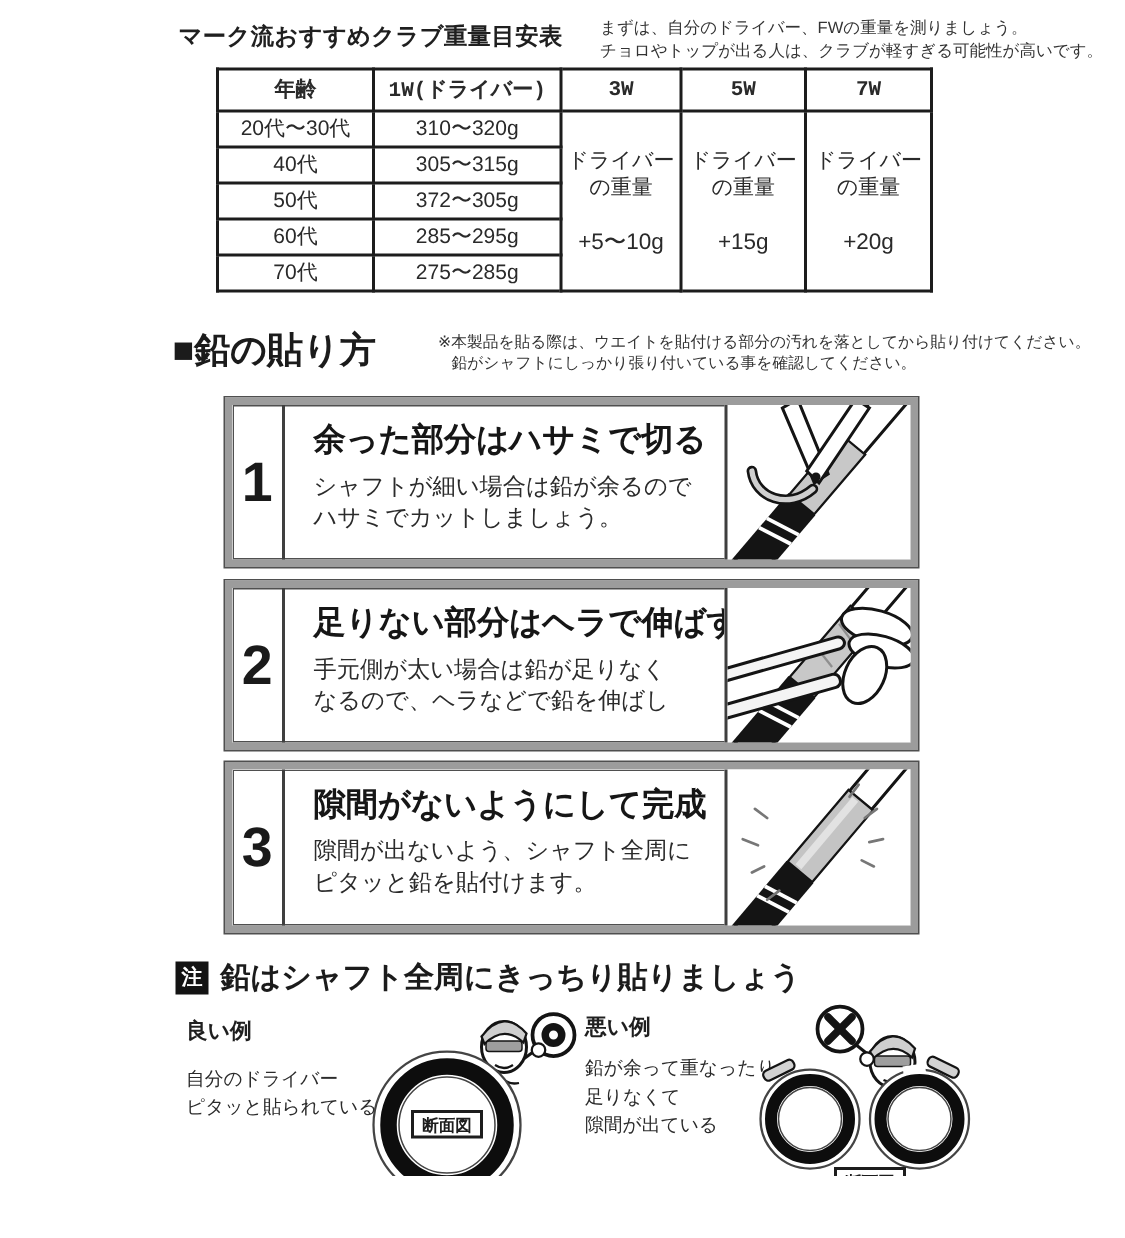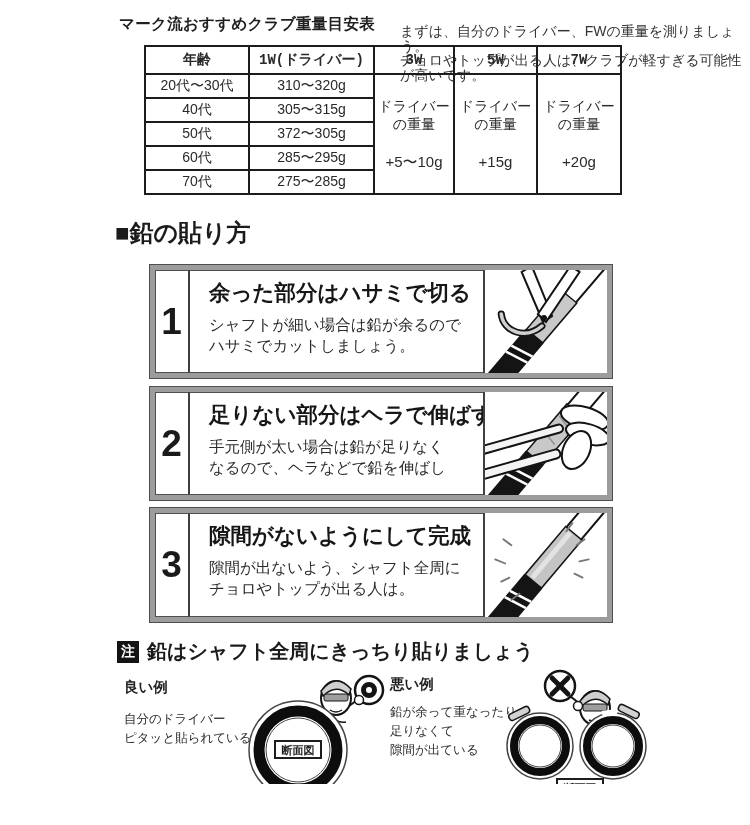--- a/index.html
+++ b/index.html
@@ -3,21 +3,21 @@
 <meta charset="utf-8">
 <style>
   html,body{margin:0;padding:0;background:#fff;}
   #canvas{
     position:relative;width:750px;height:784px;background:#ffffff;
     font-family:"Liberation Sans","DejaVu Sans",sans-serif;color:#222;overflow:hidden;
   }
   .abs{position:absolute;}
   
   .main-title{left:119px;top:14px;font-size:15.5px;font-weight:bold;color:#1f1f1f;letter-spacing:0.3px;}
-  .top-note{left:368px;top:24px;font-size:14px;line-height:14.5px;color:#333;padding-left:32px;}
+  .top-note{left:368px;top:12px;font-size:11px;line-height:14.5px;color:#333;padding-left:32px;}
   .wtable-wrap{left:144px;top:45px;}
   table.wtable{border-collapse:collapse;table-layout:fixed;}
   table.wtable th,table.wtable td{
     border:2px solid #1c1c1c;text-align:center;vertical-align:middle;
     font-size:14px;color:#2a2a2a;padding:0;
   }
   table.wtable th{height:26px;font-weight:bold;font-size:14px;font-family:Liberation Mono, monospace;}
   table.wtable td.cell-age,table.wtable td.cell-w{height:22px;font-size:14px;}
   td.fw-cell{font-size:14px;}
   .fw-line{line-height:18px;}
@@ -121,20 +121,24 @@
         </tr>
         <tr>
           <td class="cell-age">70代</td>
           <td class="cell-w">275〜285g</td>
         </tr>
       </tbody>
     </table>
   </div>
 
   <div class="abs howto-heading">■鉛の貼り方</div>
+  <div class="abs howto-note">
+    <div>※本製品を貼る際は、ウエイトを貼付ける部分の汚れを落としてから貼り付けてください。</div>
+    <div class="ln2">鉛がシャフトにしっかり張り付いている事を確認してください。</div>
+  </div>
 
   <div class="abs step" style="top:265px;">
     <div class="step-num">1</div>
     <div class="step-body">
       <div class="step-title">余った部分はハサミで切る</div>
       <div class="step-line">シャフトが細い場合は鉛が余るので</div>
       <div class="step-line">ハサミでカットしましょう。</div>
     </div>
     <div class="step-art">
       <svg viewBox="0 0 120 103" preserveAspectRatio="none">
@@ -186,21 +190,21 @@
         </g>
       </svg>
     </div>
   </div>
 
   <div class="abs step" style="top:508px;height:114px;">
     <div class="step-num">3</div>
     <div class="step-body">
       <div class="step-title">隙間がないようにして完成</div>
       <div class="step-line">隙間が出ないよう、シャフト全周に</div>
-      <div class="step-line">チョロやトップが出る人は。</div>
+      <div class="step-line">ピタッと鉛を貼付けます。</div>
     </div>
     <div class="step-art">
       <svg viewBox="0 0 120 103" preserveAspectRatio="none">
         <g transform="rotate(40 60 52)">
           <rect x="51" y="-90" width="19" height="260" fill="#ffffff" stroke="#141414" stroke-width="2"></rect>
           <rect x="50" y="10" width="21" height="62" fill="#c4c4c4" stroke="#141414" stroke-width="1.5"></rect>
           <rect x="55" y="12" width="5" height="58" fill="#e2e2e2"></rect>
           <rect x="49" y="72" width="23" height="130" fill="#141414"></rect>
           <line x1="49" y1="94" x2="72" y2="89" stroke="#ffffff" stroke-width="2.5"></line>
           <line x1="49" y1="102" x2="72" y2="97" stroke="#ffffff" stroke-width="2.5"></line>

